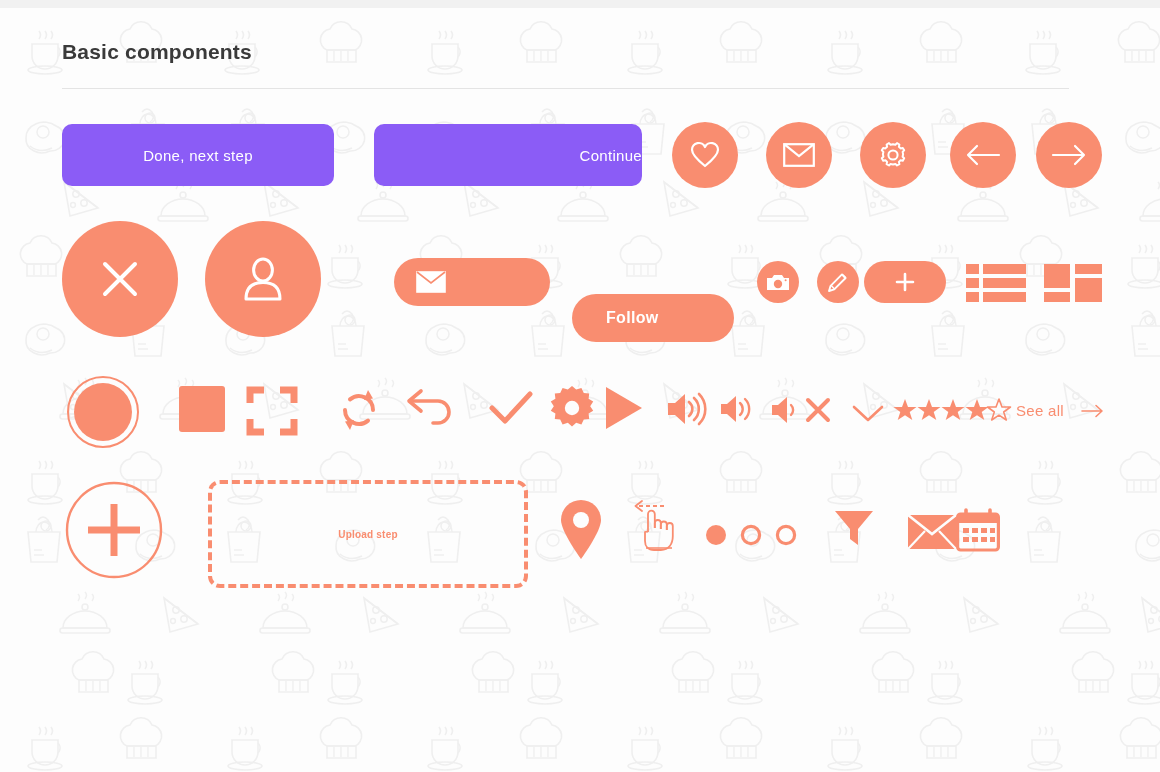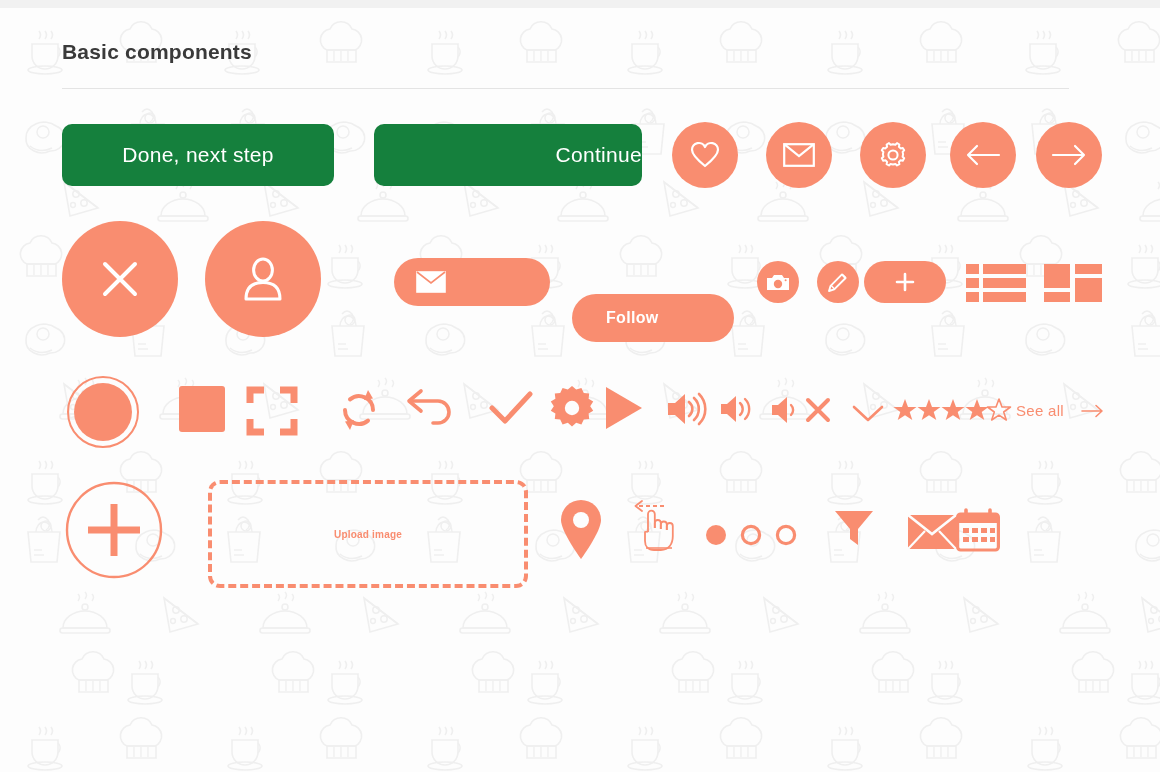--- a/index.html
+++ b/index.html
@@ -32,23 +32,23 @@
   .page-title{
     position:absolute;left:62px;top:40px;
     font-size:21px;font-weight:bold;color:#3a3a3a;
     letter-spacing:.2px;
   }
   .title-rule{
     position:absolute;left:62px;top:88px;width:1007px;height:1px;
     background:#e4e4e4;
   }
   .btn-rect{
-    position:absolute;border-radius:10px;background:#15803d;
+    position:absolute;border-radius:10px;background:#8b5cf6;
     display:flex;align-items:center;justify-content:center;
-    color:#ffffff;font-size:21px;letter-spacing:.3px;
+    color:#ffffff;font-size:15px;letter-spacing:.3px;
     border:none;padding:0;
   }
   .circle{
     position:absolute;border-radius:50%;background:#f98d70;
     display:flex;align-items:center;justify-content:center;
   }
   .pill{
     position:absolute;border-radius:999px;background:#f98d70;
     display:flex;align-items:center;
   }
@@ -514,21 +514,21 @@
     </div>
 
     <div class="icon-plain" style="left:64px;top:480px;">
       <svg width="100" height="100" viewBox="0 0 100 100">
         <circle cx="50" cy="50" r="47" fill="none" stroke="#f98d70" stroke-width="2.4"></circle>
         <path d="M50 24 V76 M24 50 H76" fill="none" stroke="#f98d70" stroke-width="7" stroke-linecap="butt"></path>
       </svg>
     </div>
 
     <div class="dropzone">
-      <span class="dropzone-label">Upload image</span>
+      <span class="dropzone-label">Upload step</span>
     </div>
 
     <div class="icon-plain" style="left:558px;top:498px;">
       <svg width="46" height="62" viewBox="0 0 46 62">
         <path d="M23 61 C23 61 43 34 43 22 A20 20 0 0 0 3 22 C3 34 23 61 23 61 Z" fill="#f98d70"></path>
         <circle cx="23" cy="22" r="8" fill="#fdfdfd"></circle>
       </svg>
     </div>
 
     <div class="icon-plain" style="left:628px;top:498px;">

